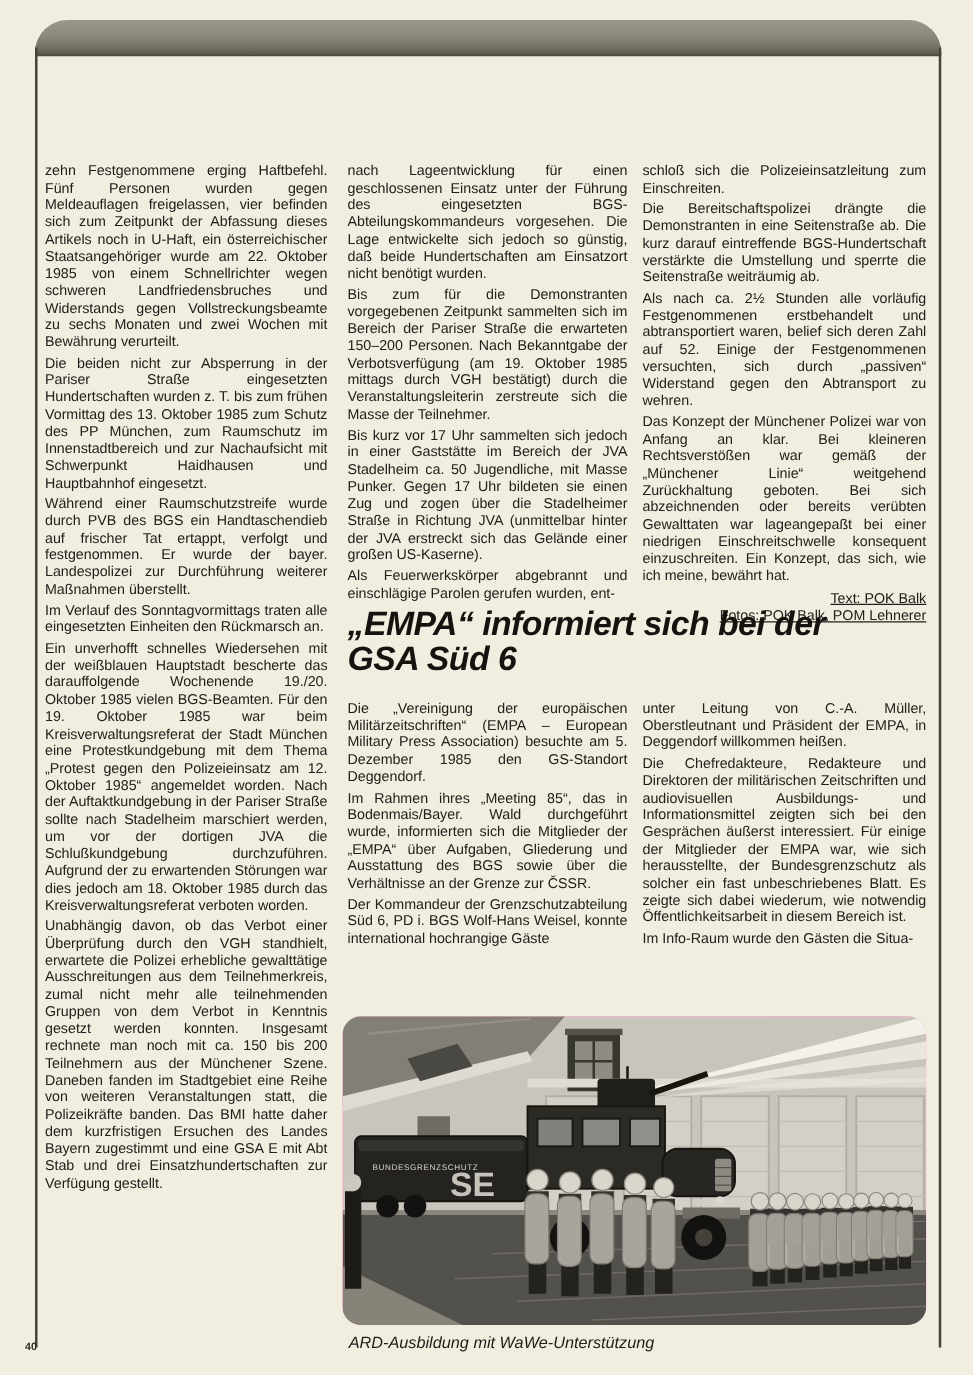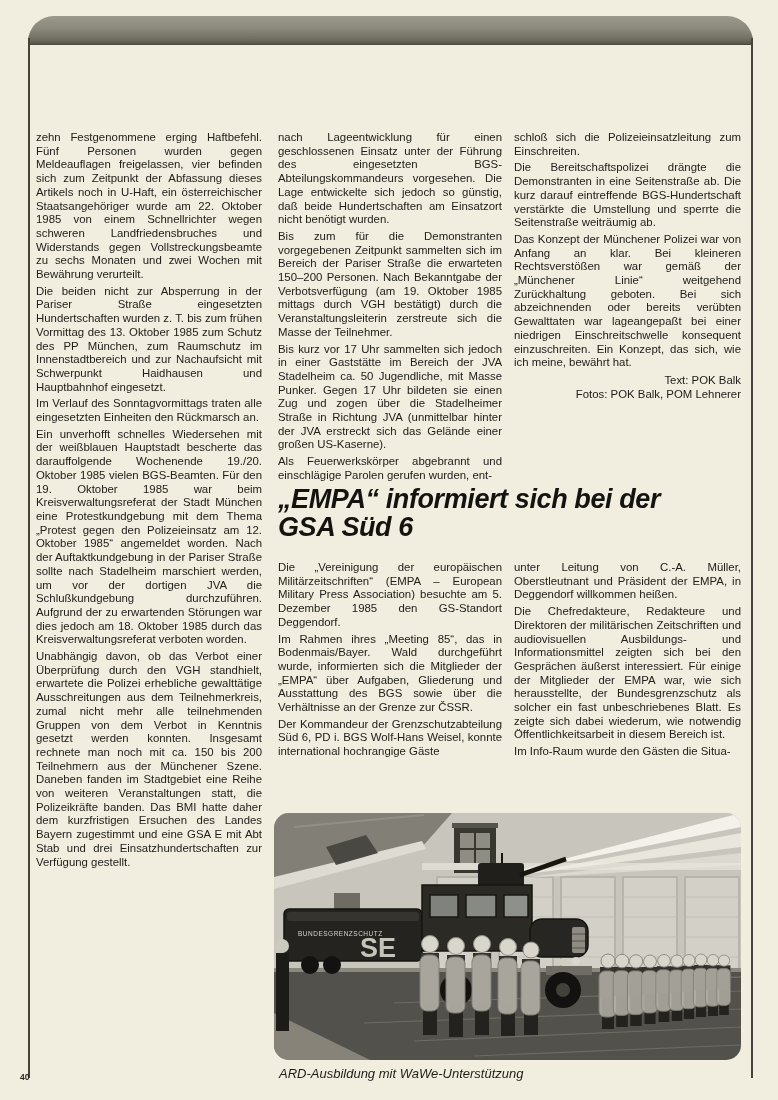--- a/index.html
+++ b/index.html
@@ -17,21 +17,21 @@
     box-shadow:0 1px 0 #4a493e;}
   .frame-side{position:absolute;top:22px;bottom:0;width:2px;background:#45443a;}
   .frame-side.left{left:0;} .frame-side.right{right:0;}
   
   .col{position:absolute;text-align:justify;font-size:11.4px;line-height:13.7px;letter-spacing:0;}
   .col .para{margin:0 0 3px 0;}
   .col-left{left:36px;top:131px;width:226px;height:952px;overflow:hidden;}
   .col-a1-mid{left:278px;top:131px;width:224px;}
   .col-a1-right{left:514px;top:131px;width:227px;}
   .credits{margin-top:3px;text-align:right;}
-  .credits div{line-height:14.5px;}
+  .credits div{line-height:14.5px;text-decoration:underline;}
   
   .headline{position:absolute;left:278px;top:468px;width:472px;
     font-weight:bold;font-style:italic;font-size:27px;line-height:27.5px;
     letter-spacing:-0.4px;color:#14130f;}
   .headline span{display:block;}
   .col-a2-left{left:278px;top:561px;width:224px;}
   .col-a2-right{left:514px;top:561px;width:227px;}
   
   .photo{position:absolute;left:274px;top:813px;width:467px;height:247px;
     border-radius:15px;overflow:hidden;background:#f9a8d4;}
@@ -44,34 +44,36 @@
 
 <div class="frame">
   <div class="frame-bar"></div>
   <div class="frame-side left"></div>
   <div class="frame-side right"></div>
 </div>
 
 <div class="col col-left">
     <p class="para">zehn Festgenommene erging Haftbefehl. Fünf Personen wurden gegen Meldeauflagen freigelassen, vier befinden sich zum Zeitpunkt der Abfassung dieses Artikels noch in U-Haft, ein österreichischer Staatsangehöriger wurde am 22. Oktober 1985 von einem Schnellrichter wegen schweren Landfriedensbruches und Widerstands gegen Vollstreckungsbeamte zu sechs Monaten und zwei Wochen mit Bewährung verurteilt.</p>
     <p class="para">Die beiden nicht zur Absperrung in der Pariser Straße eingesetzten Hundertschaften wurden z. T. bis zum frühen Vormittag des 13. Oktober 1985 zum Schutz des PP München, zum Raumschutz im Innenstadtbereich und zur Nachaufsicht mit Schwerpunkt Haidhausen und Hauptbahnhof eingesetzt.</p>
+    <p class="para">Während einer Raumschutzstreife wurde durch PVB des BGS ein Handtaschendieb auf frischer Tat ertappt, verfolgt und festgenommen. Er wurde der bayer. Landespolizei zur Durchführung weiterer Maßnahmen überstellt.</p>
     <p class="para">Im Verlauf des Sonntagvormittags traten alle eingesetzten Einheiten den Rückmarsch an.</p>
     <p class="para">Ein unverhofft schnelles Wiedersehen mit der weißblauen Hauptstadt bescherte das darauffolgende Wochenende 19./20. Oktober 1985 vielen BGS-Beamten. Für den 19. Oktober 1985 war beim Kreisverwaltungsreferat der Stadt München eine Protestkundgebung mit dem Thema „Protest gegen den Polizeieinsatz am 12. Oktober 1985“ angemeldet worden. Nach der Auftaktkundgebung in der Pariser Straße sollte nach Stadelheim marschiert werden, um vor der dortigen JVA die Schlußkundgebung durchzuführen. Aufgrund der zu erwartenden Störungen war dies jedoch am 18. Oktober 1985 durch das Kreisverwaltungsreferat verboten worden.</p>
     <p class="para">Unabhängig davon, ob das Verbot einer Überprüfung durch den VGH standhielt, erwartete die Polizei erhebliche gewalttätige Ausschreitungen aus dem Teilnehmerkreis, zumal nicht mehr alle teilnehmenden Gruppen von dem Verbot in Kenntnis gesetzt werden konnten. Insgesamt rechnete man noch mit ca. 150 bis 200 Teilnehmern aus der Münchener Szene. Daneben fanden im Stadtgebiet eine Reihe von weiteren Veranstaltungen statt, die Polizeikräfte banden. Das BMI hatte daher dem kurzfristigen Ersuchen des Landes Bayern zugestimmt und eine GSA E mit Abt Stab und drei Einsatzhundertschaften zur Verfügung gestellt.</p>
   </div>
 <div class="col col-a1-mid">
     <p class="para">nach Lageentwicklung für einen geschlossenen Einsatz unter der Führung des eingesetzten BGS-Abteilungskommandeurs vorgesehen. Die Lage entwickelte sich jedoch so günstig, daß beide Hundertschaften am Einsatzort nicht benötigt wurden.</p>
     <p class="para">Bis zum für die Demonstranten vorgegebenen Zeitpunkt sammelten sich im Bereich der Pariser Straße die erwarteten 150–200 Personen. Nach Bekanntgabe der Verbotsverfügung (am 19. Oktober 1985 mittags durch VGH bestätigt) durch die Veranstaltungsleiterin zerstreute sich die Masse der Teilnehmer.</p>
     <p class="para">Bis kurz vor 17 Uhr sammelten sich jedoch in einer Gaststätte im Bereich der JVA Stadelheim ca. 50 Jugendliche, mit Masse Punker. Gegen 17 Uhr bildeten sie einen Zug und zogen über die Stadelheimer Straße in Richtung JVA (unmittelbar hinter der JVA erstreckt sich das Gelände einer großen US-Kaserne).</p>
     <p class="para">Als Feuerwerkskörper abgebrannt und einschlägige Parolen gerufen wurden, ent-</p>
   </div>
 <div class="col col-a1-right">
   <div>
       <p class="para">schloß sich die Polizeieinsatzleitung zum Einschreiten.</p>
       <p class="para">Die Bereitschaftspolizei drängte die Demonstranten in eine Seitenstraße ab. Die kurz darauf eintreffende BGS-Hundertschaft verstärkte die Umstellung und sperrte die Seitenstraße weiträumig ab.</p>
+      <p class="para">Als nach ca. 2½ Stunden alle vorläufig Festgenommenen erstbehandelt und abtransportiert waren, belief sich deren Zahl auf 52. Einige der Festgenommenen versuchten, sich durch „passiven“ Widerstand gegen den Abtransport zu wehren.</p>
       <p class="para">Das Konzept der Münchener Polizei war von Anfang an klar. Bei kleineren Rechtsverstößen war gemäß der „Münchener Linie“ weitgehend Zurückhaltung geboten. Bei sich abzeichnenden oder bereits verübten Gewalttaten war lageangepaßt bei einer niedrigen Einschreitschwelle konsequent einzuschreiten. Ein Konzept, das sich, wie ich meine, bewährt hat.</p>
     </div>
   <div class="credits">
     <div>Text: POK Balk</div>
     <div>Fotos: POK Balk, POM Lehnerer</div>
   </div>
 </div>
 
 <h1 class="headline">
   <span>„EMPA“ informiert sich bei der</span>

